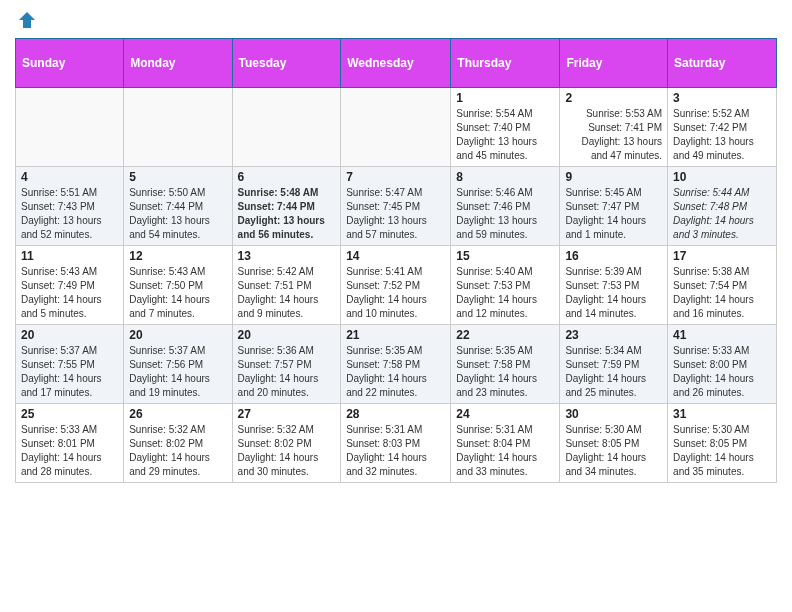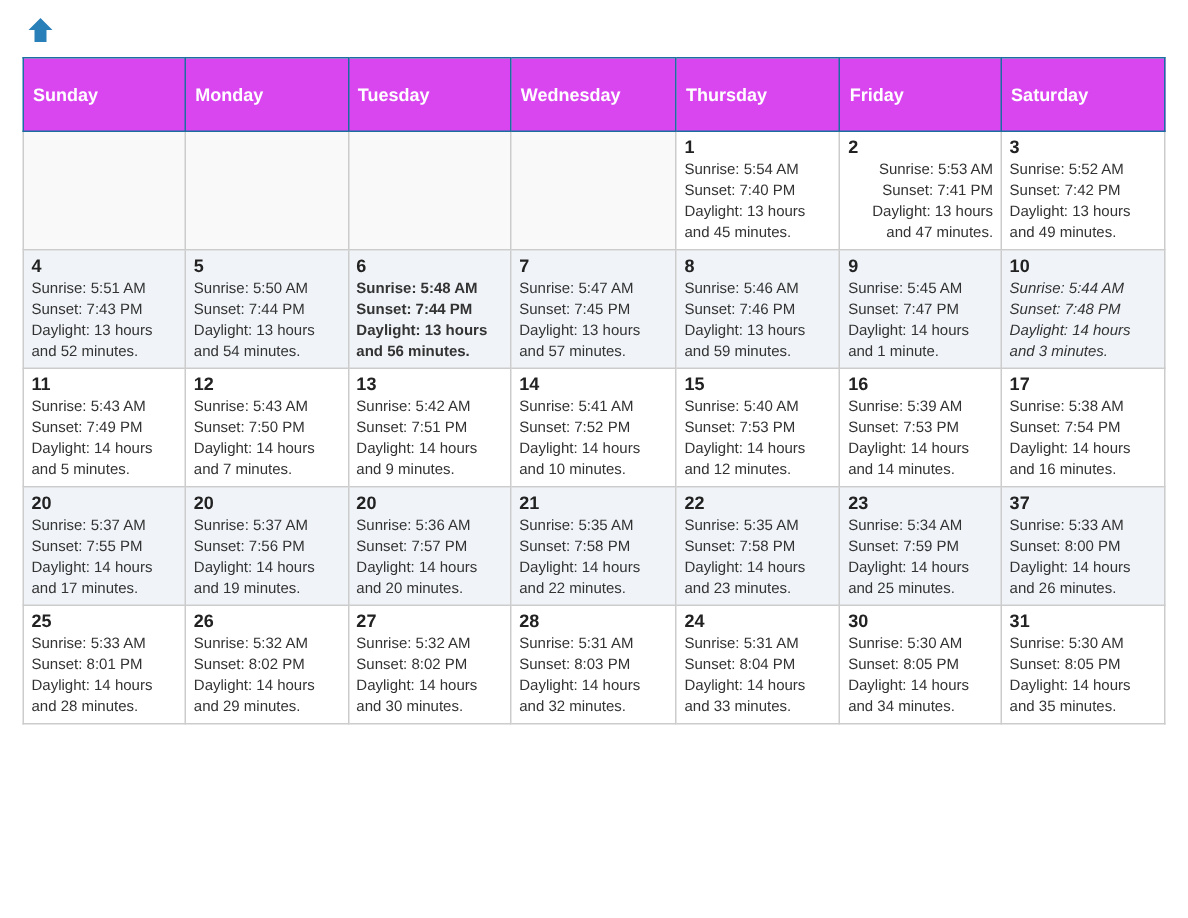--- a/index.html
+++ b/index.html
@@ -221,21 +221,21 @@
 and 23 minutes.</div>
           </td>
           <td>
             <div class="day-num">23</div>
             <div class="day-info" style="white-space: pre-line;">Sunrise: 5:34 AM
 Sunset: 7:59 PM
 Daylight: 14 hours
 and 25 minutes.</div>
           </td>
           <td>
-            <div class="day-num">37</div>
+            <div class="day-num">41</div>
             <div class="day-info" style="white-space: pre-line;">Sunrise: 5:33 AM
 Sunset: 8:00 PM
 Daylight: 14 hours
 and 26 minutes.</div>
           </td>
         </tr>
         <tr>
           <td>
             <div class="day-num">25</div>
             <div class="day-info" style="white-space: pre-line;">Sunrise: 5:33 AM

